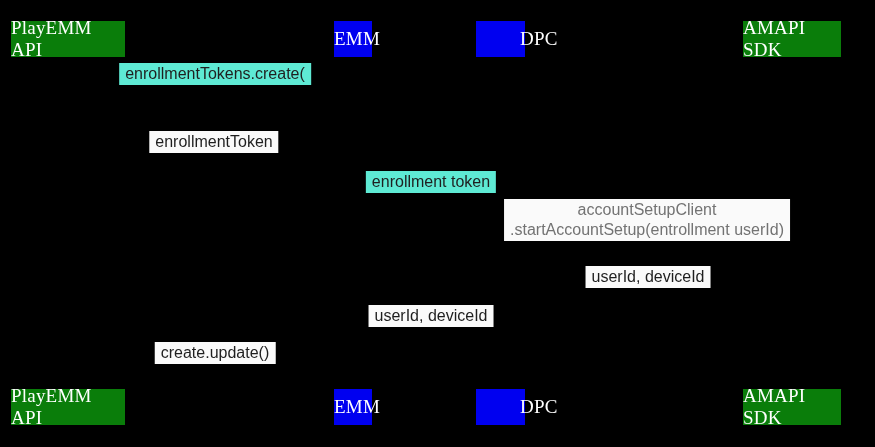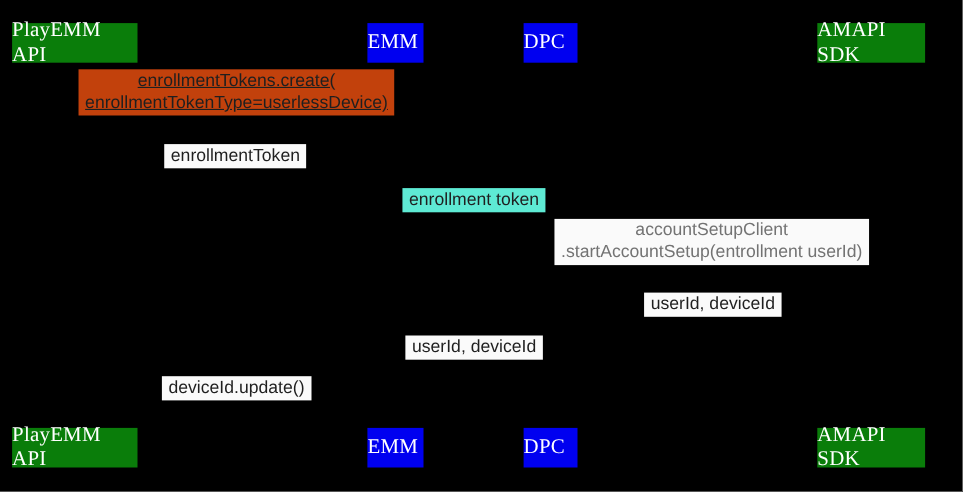--- a/index.html
+++ b/index.html
@@ -26,22 +26,22 @@
     align-items: center;
     justify-content: flex-start;
     font-size: 19px;
     letter-spacing: 0.2px;
     box-sizing: border-box;
     font-family: Liberation Serif, serif;
   }
   .row-top    { top: 21px; }
   .row-bottom { top: 389px; }
   .p-playemm  { left: 11px;  width: 114px; }
-  .p-emm      { left: 334px; width: 51px;  }
-  .p-dpc      { left: 476px; width: 49px;  }
+  .p-emm      { left: 334px; width: 38px;  }
+  .p-dpc      { left: 476px; width: 49px; padding-left: 44px;  }
   .p-amapi    { left: 743px; width: 98px; }
 
   
   .msg {
     position: absolute;
     transform: translateX(-50%);
     text-align: center;
     font-size: 16px;
     line-height: 20px;
     padding: 1px 6px;
@@ -67,23 +67,22 @@
   <div class="participant row-top p-emm" style="background-color: rgb(0, 0, 240); color: rgb(255, 255, 255);">
     <span>EMM</span>
   </div>
   <div class="participant row-top p-dpc" style="background-color: rgb(0, 0, 240); color: rgb(255, 255, 255);">
     <span>DPC</span>
   </div>
   <div class="participant row-top p-amapi" style="background-color: rgb(10, 125, 10); color: rgb(255, 255, 255);">
     <span>AMAPI SDK</span>
   </div>
 
-  <div class="msg m1" style="background-color: #c2410c; color: rgb(31, 31, 31); text-decoration: underline;">
+  <div class="msg m1" style="background-color: #5eead4; color: rgb(31, 31, 31);">
     <span>enrollmentTokens.create(</span>
-    <span>enrollmentTokenType=userlessDevice)</span>
   </div>
 
   <div class="msg m2" style="background-color: rgb(250, 250, 250); color: rgb(31, 31, 31);">
     <span>enrollmentToken</span>
   </div>
 
   <div class="msg m3" style="background-color: #5eead4; color: rgb(31, 31, 31);">
     <span>enrollment token</span>
   </div>
 
@@ -94,21 +93,21 @@
 
   <div class="msg m5" style="background-color: rgb(250, 250, 250); color: rgb(31, 31, 31);">
     <span>userId, deviceId</span>
   </div>
 
   <div class="msg m6" style="background-color: rgb(250, 250, 250); color: rgb(31, 31, 31);">
     <span>userId, deviceId</span>
   </div>
 
   <div class="msg m7" style="background-color: rgb(250, 250, 250); color: rgb(31, 31, 31);">
-    <span>deviceId.update()</span>
+    <span>create.update()</span>
   </div>
 
   <div class="participant row-bottom p-playemm" style="background-color: rgb(10, 125, 10); color: rgb(255, 255, 255);">
     <span>PlayEMM API</span>
   </div>
   <div class="participant row-bottom p-emm" style="background-color: rgb(0, 0, 240); color: rgb(255, 255, 255);">
     <span>EMM</span>
   </div>
   <div class="participant row-bottom p-dpc" style="background-color: rgb(0, 0, 240); color: rgb(255, 255, 255);">
     <span>DPC</span>

